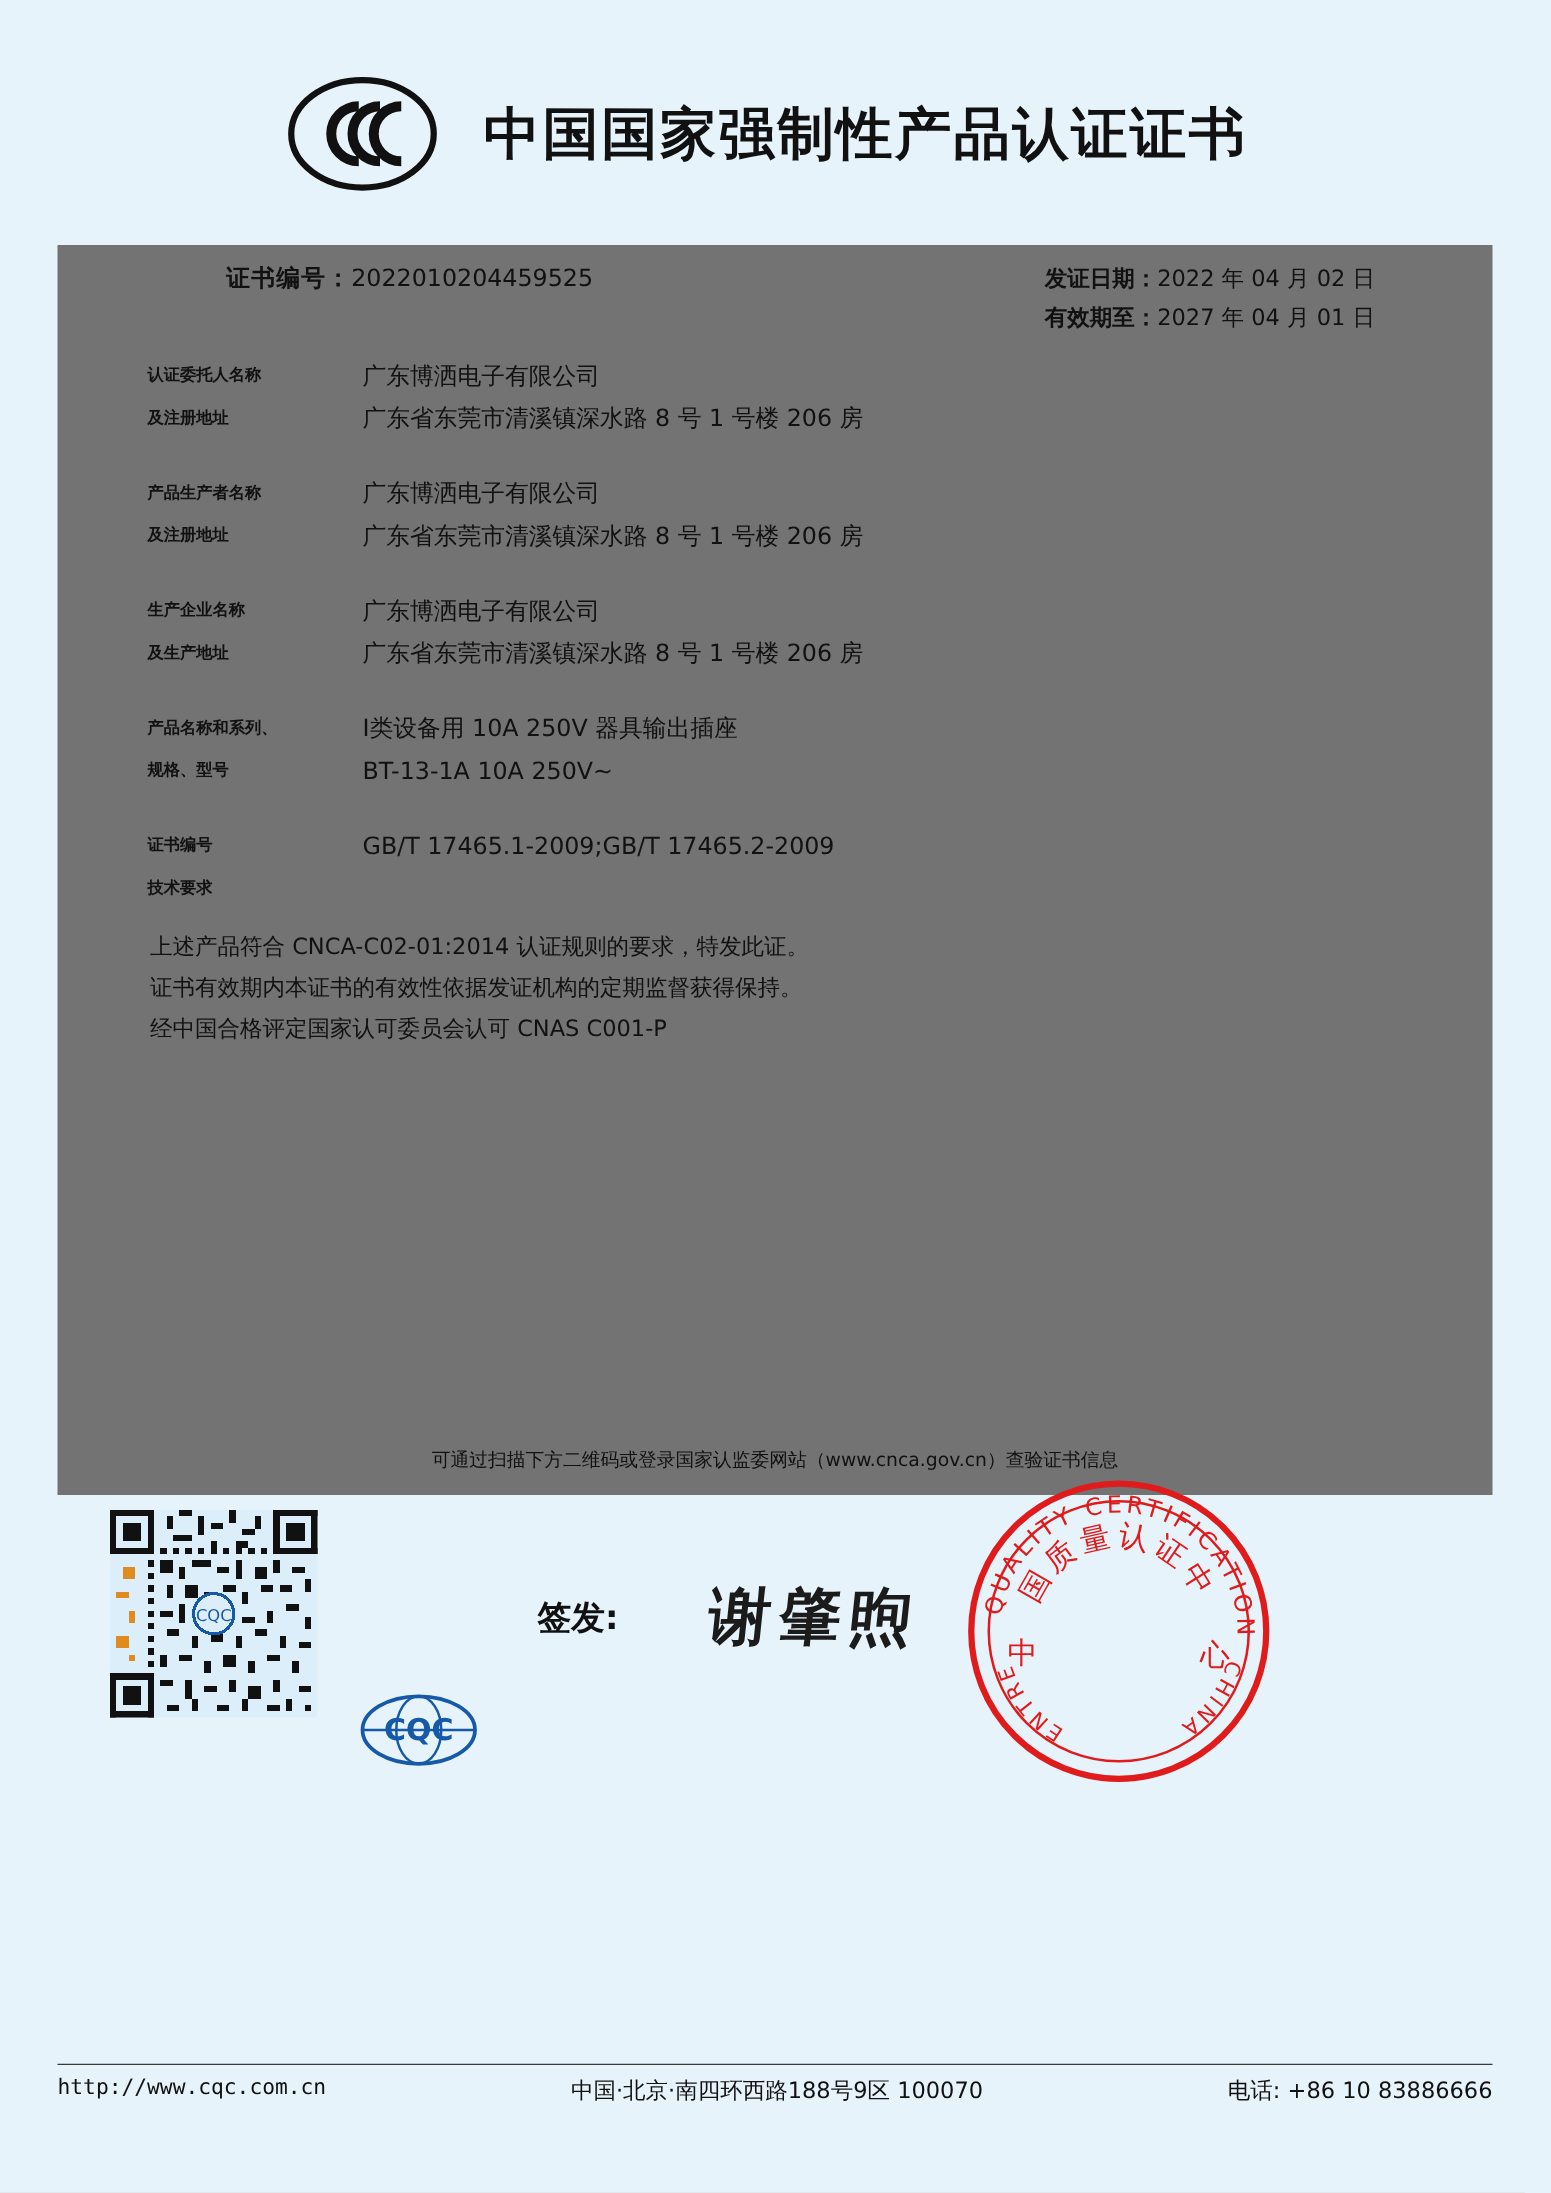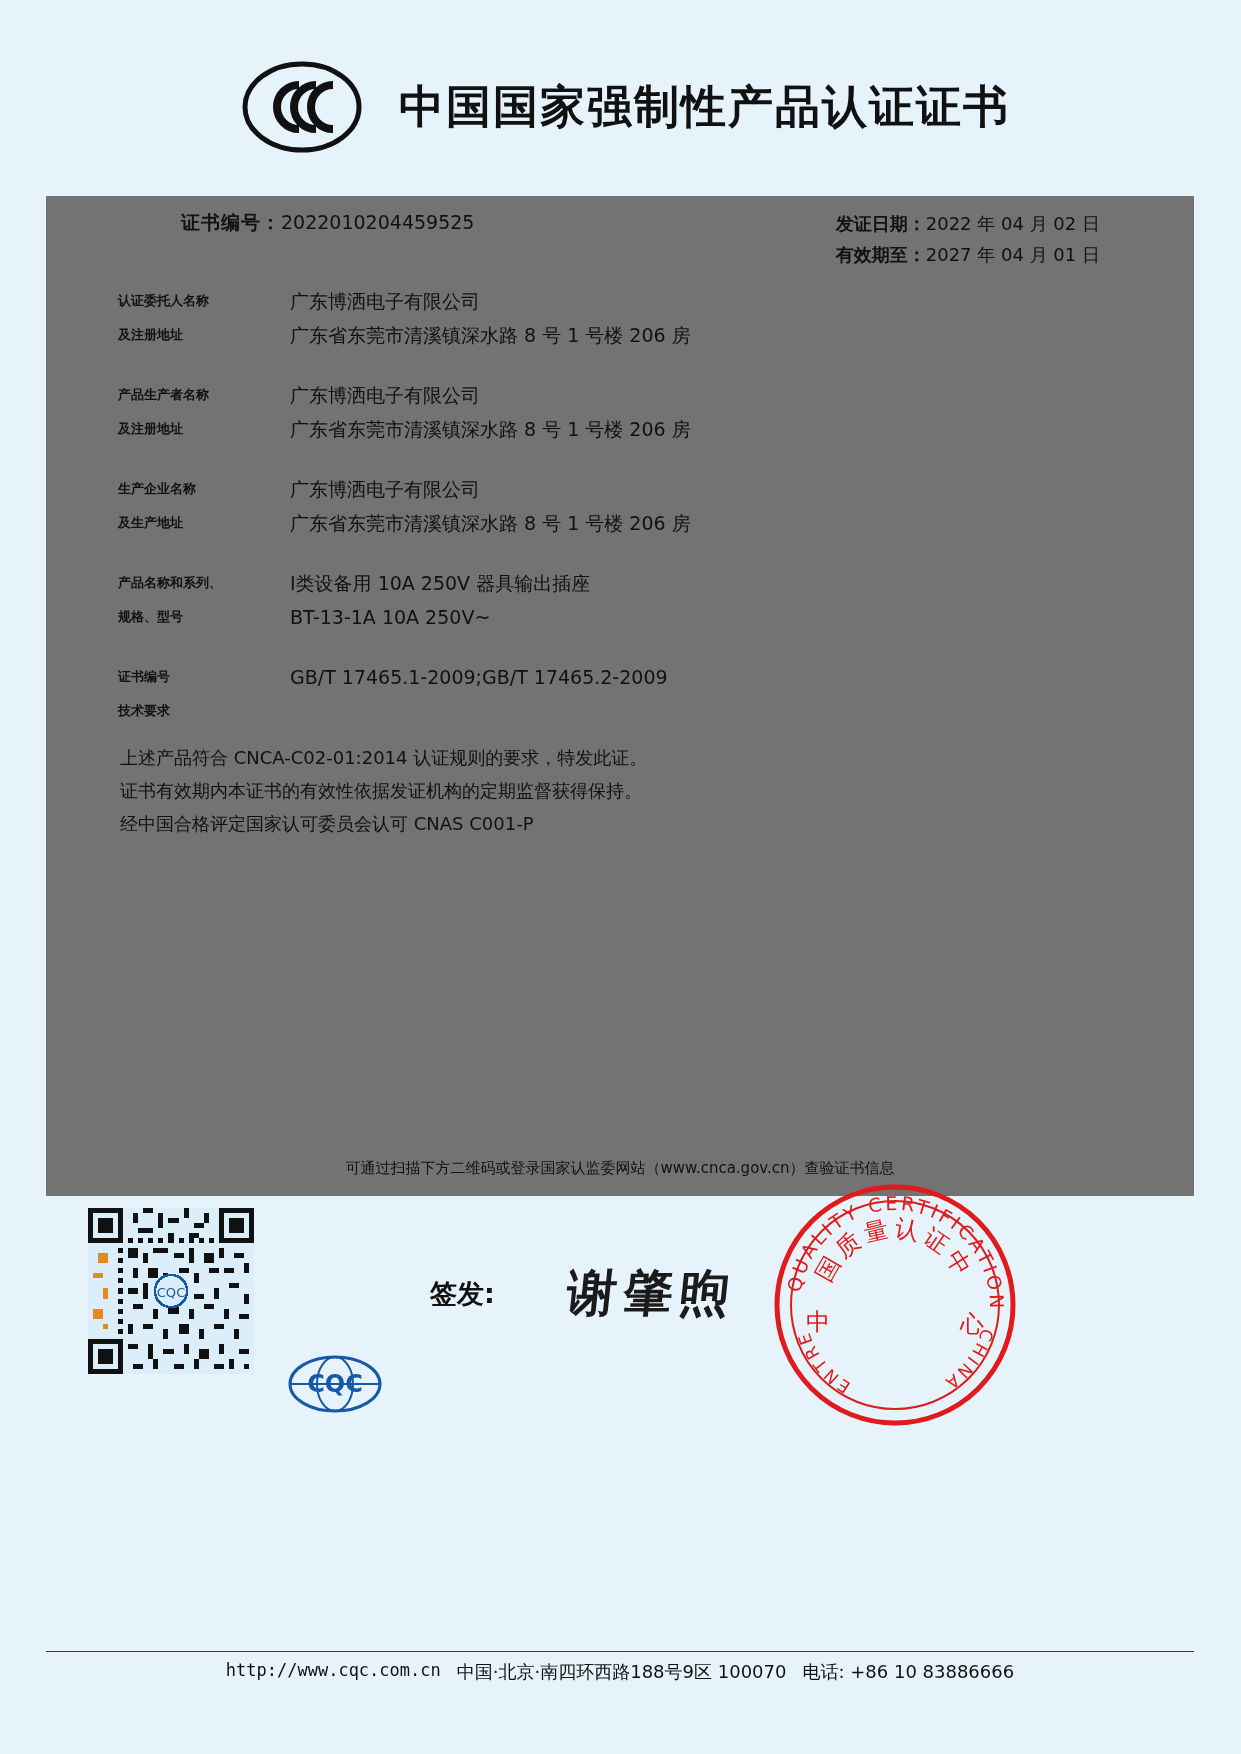--- a/index.html
+++ b/index.html
@@ -23,21 +23,20 @@
   }
   
   .header {
     position: absolute;
     left: 0; top: 52px;
     width: 1227px;
     height: 110px;
     display: flex;
     align-items: center;
     justify-content: center;
-    padding-left: 12px;
   }
   .ccc-logo {
     width: 122px;
     height: 96px;
     margin-right: 36px;
     flex: none;
   }
   .header-title {
     font-family: "DejaVu Sans", "Liberation Sans", sans-serif;
     font-size: 45px;
@@ -200,21 +199,21 @@
     width: 1148px;
     height: 1px;
     background: #3a3a3a;
   }
   .footer {
     position: absolute;
     left: 46px;
     top: 1660px;
     width: 1148px;
     display: flex;
-    justify-content: center;
+    justify-content: space-between;
     font-family: "DejaVu Sans Mono", monospace;
     font-size: 17px;
     color: #111;
     gap: 16px;
   }
   .footer .mid {
     font-family: "DejaVu Sans", sans-serif;
     font-size: 18px;
   }
 </style>

